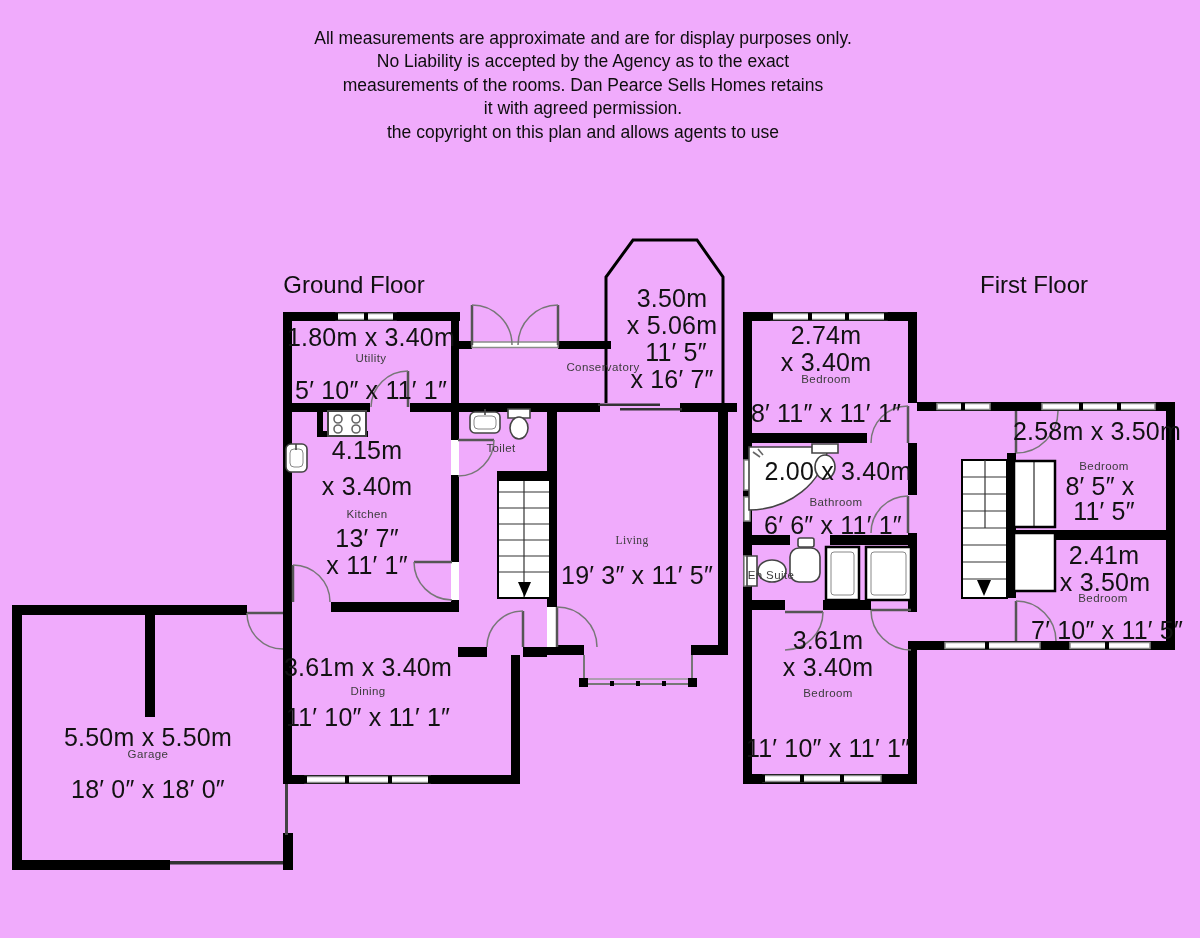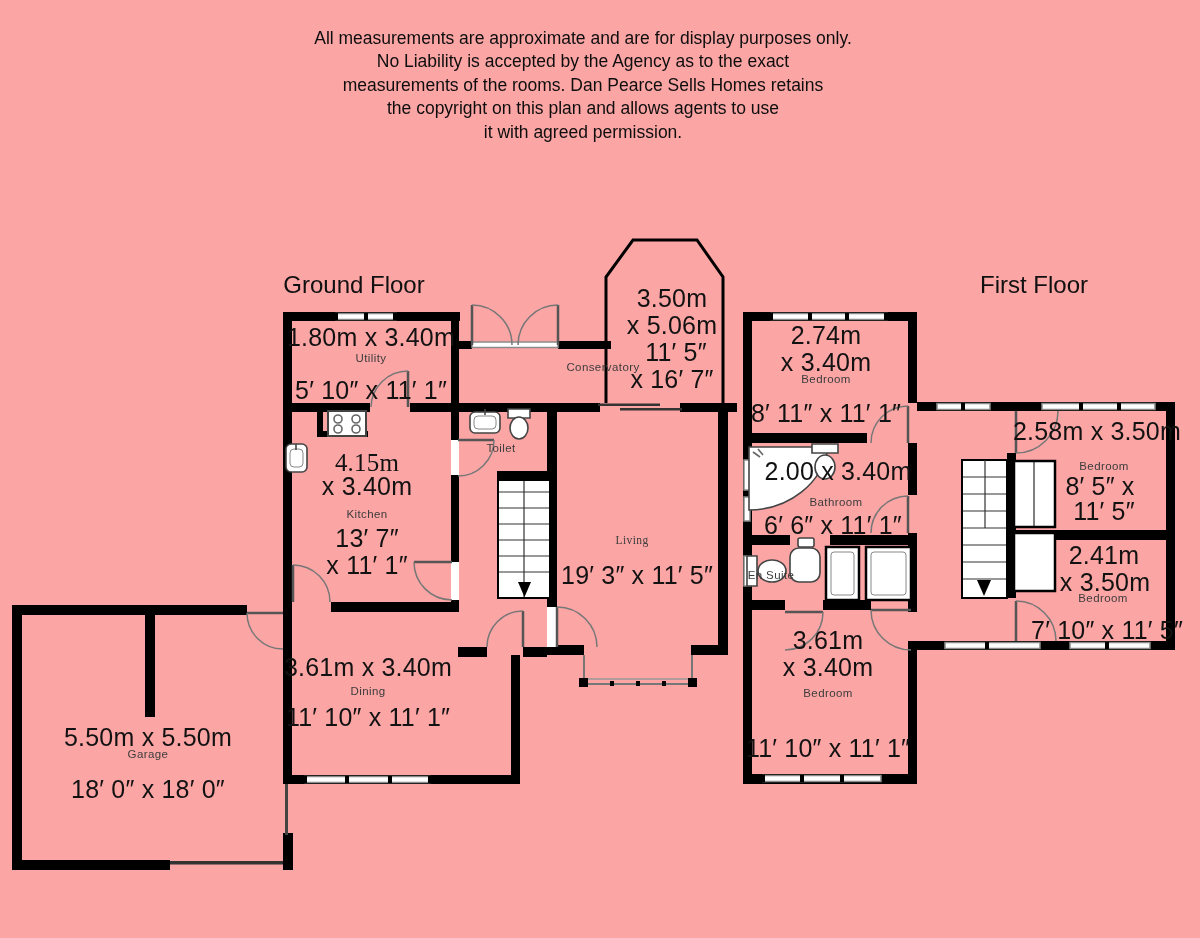--- a/index.html
+++ b/index.html
@@ -1,16 +1,16 @@
 <!DOCTYPE html>
 <html><head>
 <meta charset="utf-8">
 <style>
   html,body{margin:0;padding:0;background:#fff;}
-  #page{position:relative;width:1200px;height:938px;background:#fca5a5;overflow:hidden;
+  #page{position:relative;width:1200px;height:938px;background:#f0abfc;overflow:hidden;
         font-family:"Liberation Sans","DejaVu Sans",sans-serif;color:#111;}
   #plan-svg{position:absolute;left:0;top:0;}
   .txt{position:absolute;transform:translateX(-50%);white-space:nowrap;text-align:center;}
   .m{font-size:25px;letter-spacing:0.2px;color:#121212;}
   .lbl{font-size:11.5px;color:#3c3c3c;letter-spacing:0.4px;}
   .floor-title{font-size:24px;color:#101010;}
   #disclaimer{position:absolute;left:233px;top:27px;width:700px;text-align:center;
               font-size:17.5px;line-height:23.4px;color:#0e0e0e;}
   svg *{vector-effect:non-scaling-stroke;}
 </style>
@@ -293,40 +293,40 @@
           <rect x="871" y="552" width="35" height="43" rx="3" stroke="#888" stroke-width="1"></rect>
         </g>
       </g>
     </g>
   </svg>
 
   <div id="disclaimer">
     <div>All measurements are approximate and are for display purposes only.</div>
     <div>No Liability is accepted by the Agency as to the exact</div>
     <div>measurements of the rooms. Dan Pearce Sells Homes retains</div>
+    <div>it with agreed permission.</div>
     <div>the copyright on this plan and allows agents to use</div>
-    <div>it with agreed permission.</div>
   </div>
 
   <div class="txt floor-title" style="left:354px;top:271px;">Ground Floor</div>
   <div class="txt floor-title" style="left:1034px;top:271px;">First Floor</div>
 
   <div class="txt m" style="left:371px;top:323px;">1.80m x 3.40m</div>
   <div class="txt lbl" style="left:371px;top:352px;">Utility</div>
   <div class="txt m" style="left:371px;top:376px;">5′ 10″ x 11′ 1″</div>
 
   <div class="txt m" style="left:672px;top:284px;">3.50m</div>
   <div class="txt m" style="left:672px;top:311px;">x 5.06m</div>
   <div class="txt m" style="left:676px;top:338px;">11′ 5″</div>
   <div class="txt m" style="left:672px;top:365px;">x 16′ 7″</div>
   <div class="txt lbl" style="left:603px;top:361px;">Conservatory</div>
 
   <div class="txt lbl" style="left:501px;top:442px;">Toilet</div>
 
-  <div class="txt m" style="left:367px;top:449px;font-family:Liberation Serif, serif;">4.15m</div>
+  <div class="txt m" style="left:367px;top:436px;">4.15m</div>
   <div class="txt m" style="left:367px;top:472px;">x 3.40m</div>
   <div class="txt lbl" style="left:367px;top:508px;">Kitchen</div>
   <div class="txt m" style="left:367px;top:524px;">13′ 7″</div>
   <div class="txt m" style="left:367px;top:551px;">x 11′ 1″</div>
 
   <div class="txt lbl" style="left:632px;top:534px;font-family:Liberation Serif, serif;">Living</div>
   <div class="txt m" style="left:637px;top:561px;">19′ 3″ x 11′ 5″</div>
 
   <div class="txt m" style="left:368px;top:653px;">3.61m x 3.40m</div>
   <div class="txt lbl" style="left:368px;top:685px;">Dining</div>

